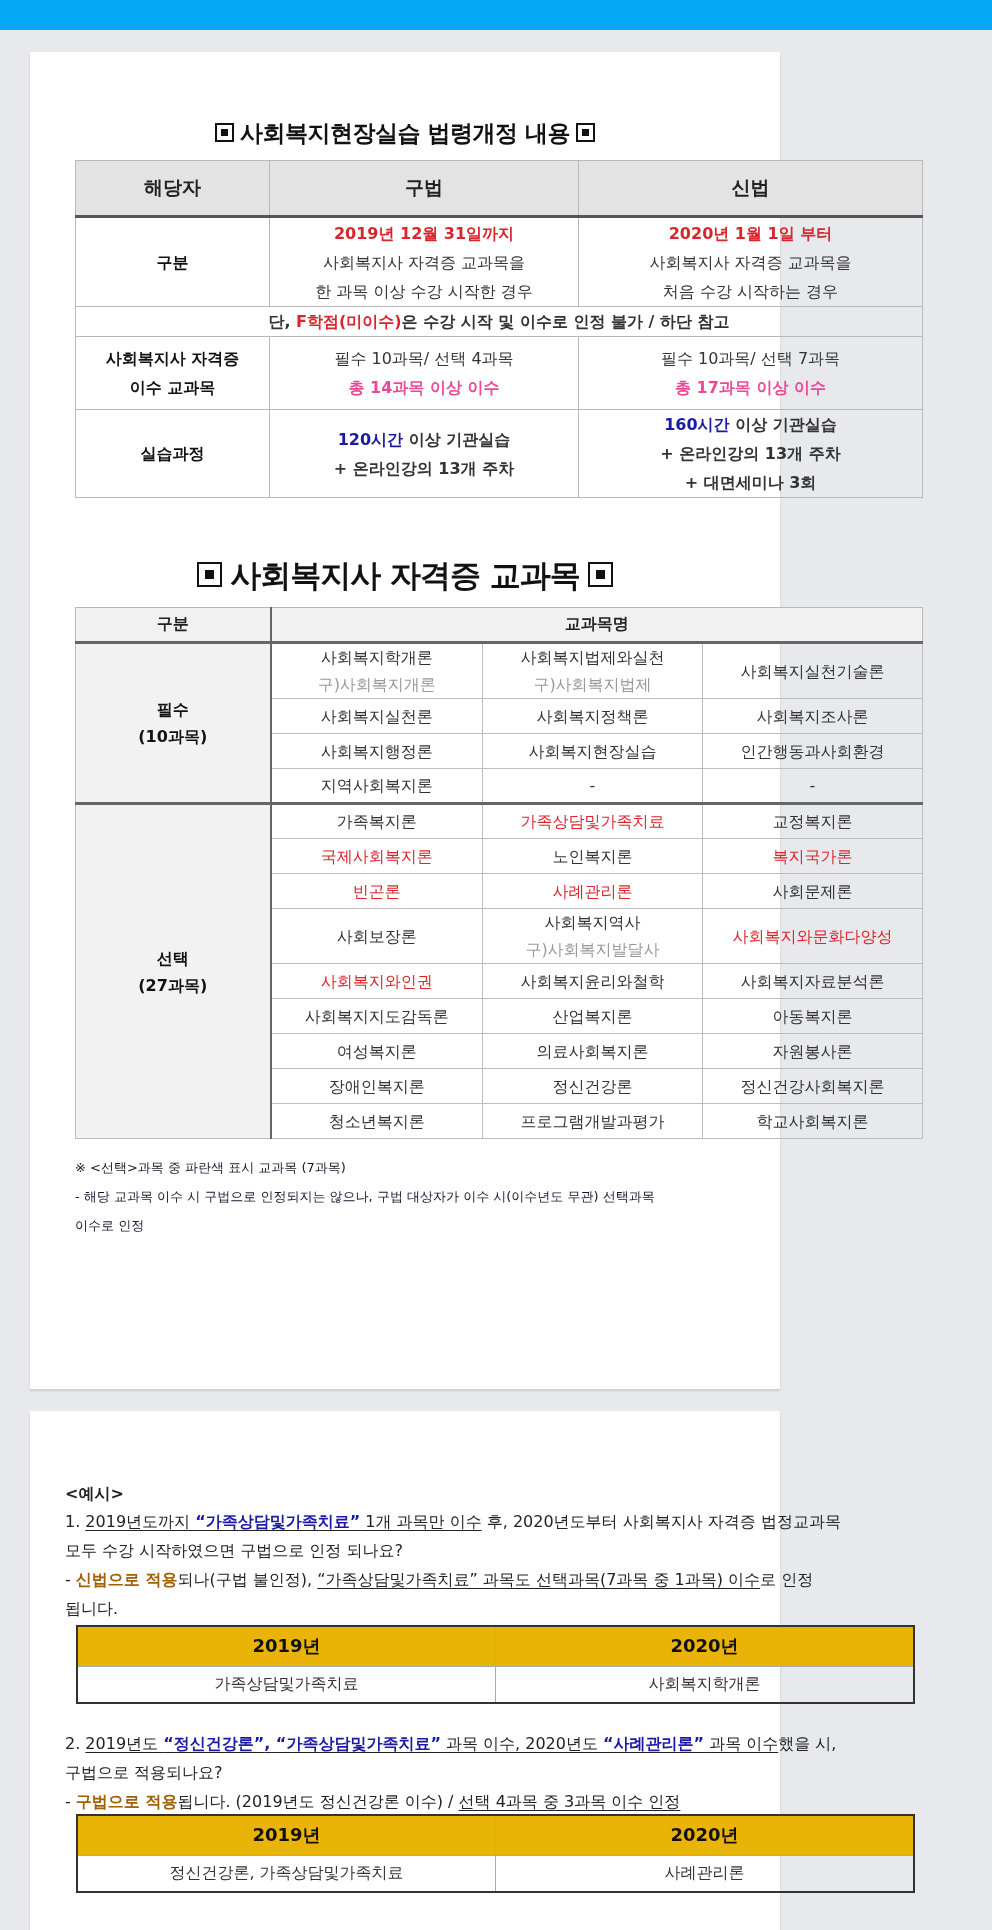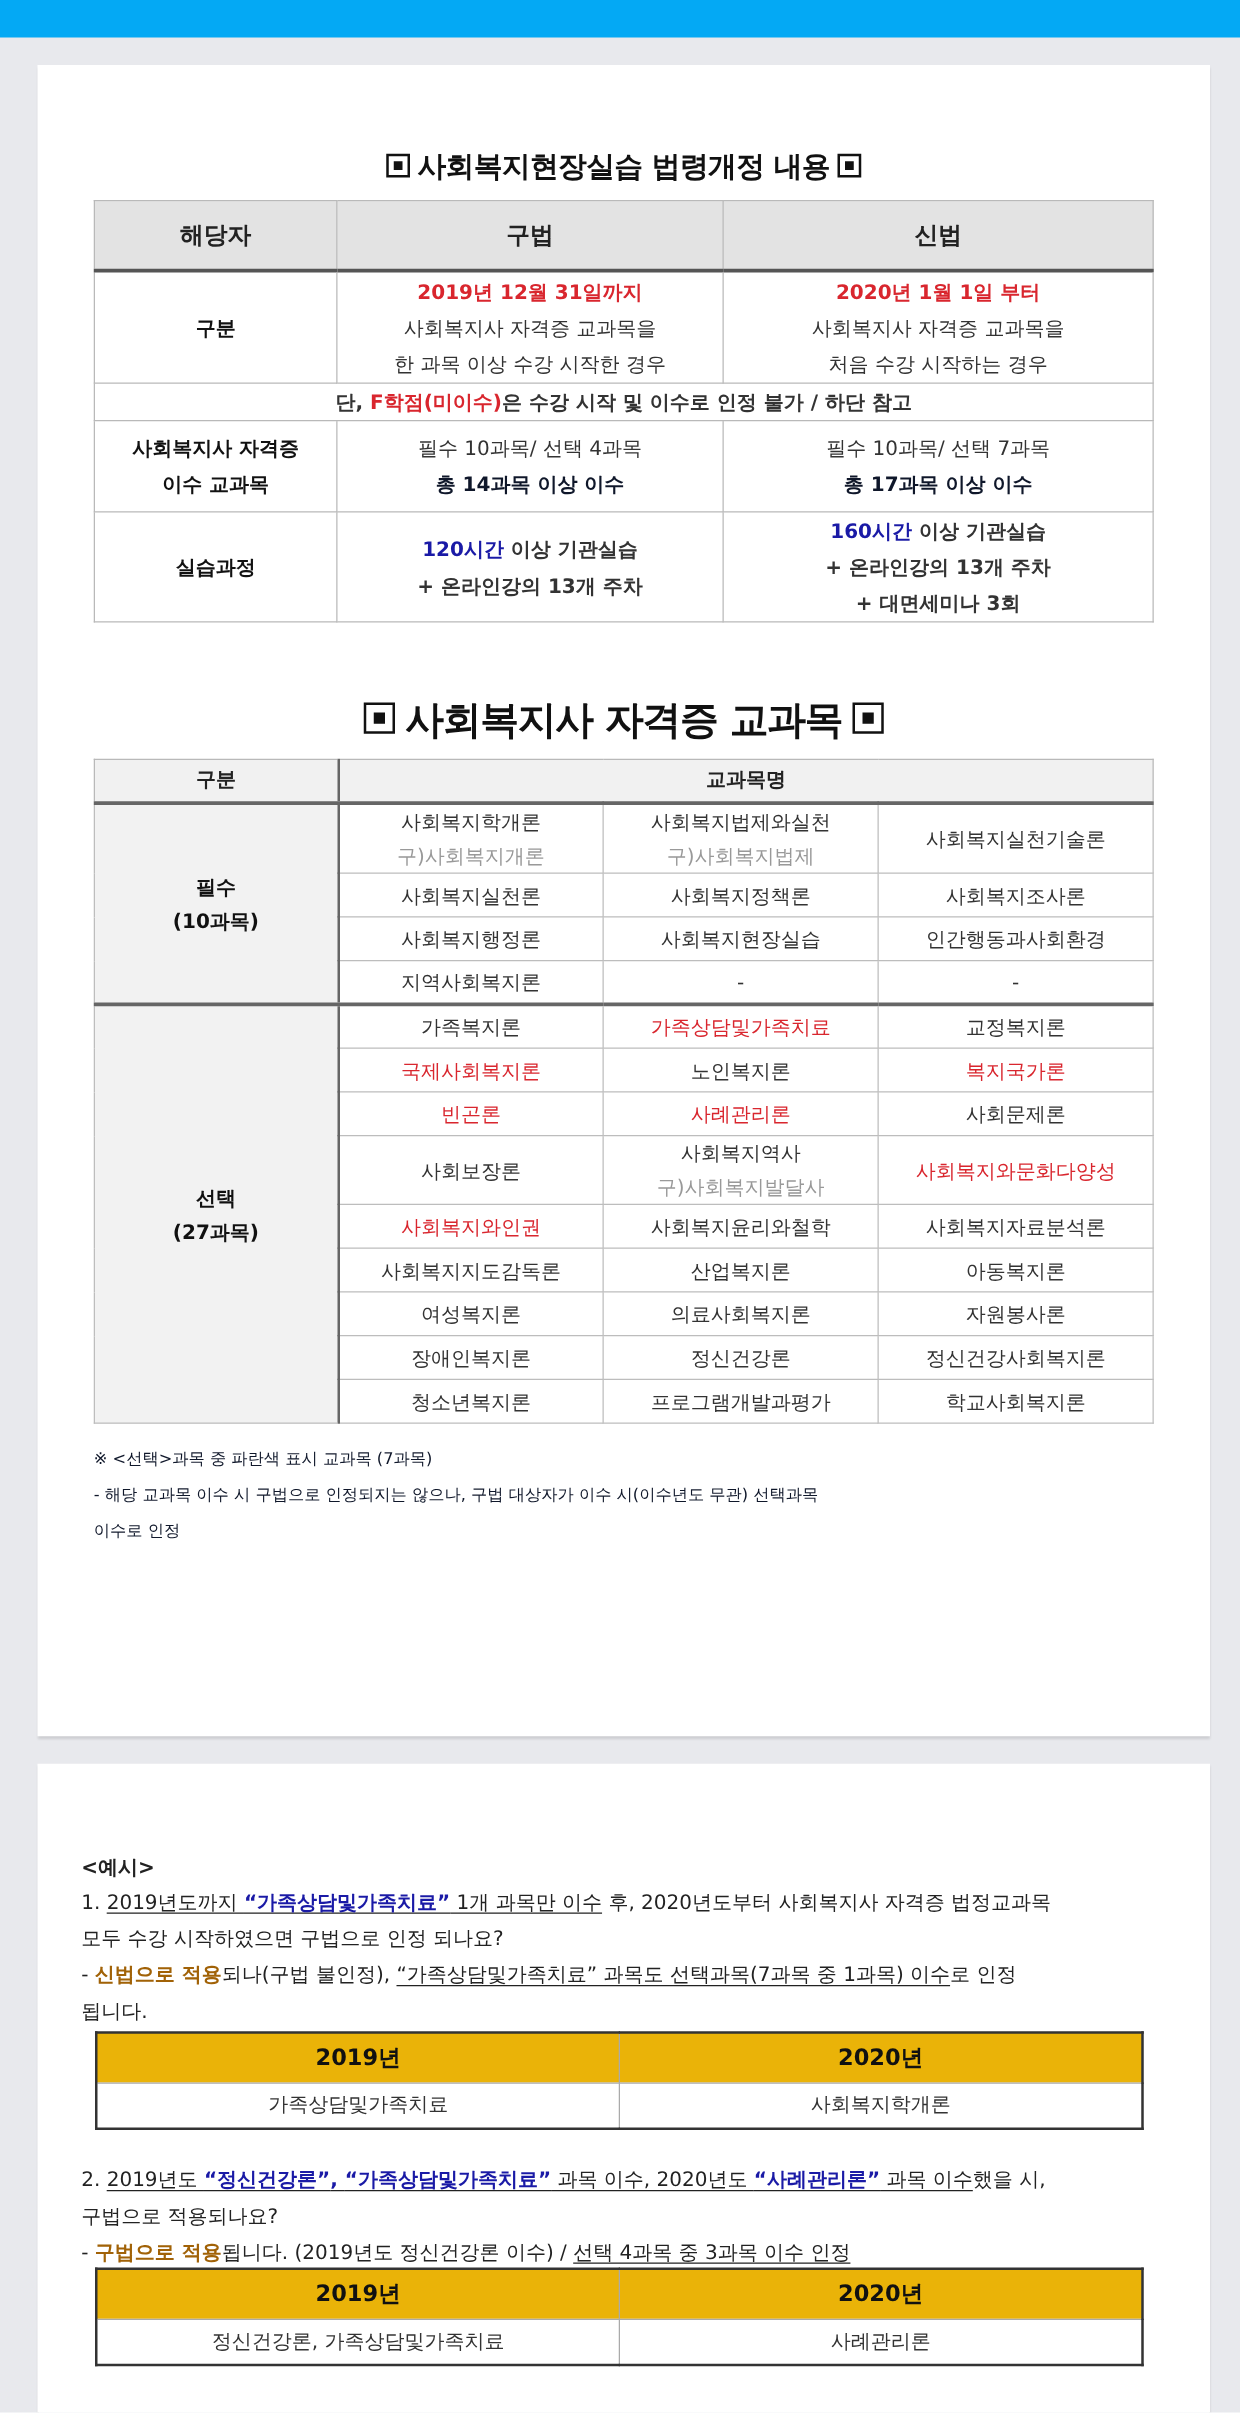--- a/index.html
+++ b/index.html
@@ -8,21 +8,21 @@
     background: #e8e9ed;
     font-family: "DejaVu Sans", "Liberation Sans", sans-serif;
     color: #222;
     position: relative;
   }
   .topbar {
     position: absolute; left: 0; top: 0; width: 992px; height: 30px;
     background: #04a9f4;
   }
   .card {
-    position: absolute; left: 30px; width: 938px; background: #fff;
+    position: absolute; left: 30px; width: 750px; background: #fff;
     box-shadow: 0 2px 2px rgba(0,0,0,0.12);
   }
   .card1 { top: 52px; height: 1337px; }
   .card2 { top: 1411px; height: 530px; }
 
   .section-title {
     position: absolute; left: 0; width: 100%; text-align: center;
     font-weight: bold; color: #111; white-space: nowrap;
   }
   .title1 { top: 66px; font-size: 23px; letter-spacing: -0.5px; }
@@ -43,21 +43,21 @@
   td, th { text-align: center; vertical-align: middle; }
 
   
   .t1 { left: 45px; top: 108px; width: 847px; font-size: 16px; }
   .t1 th {
     background: #e3e3e3; font-weight: bold; font-size: 19px; height: 56px;
     border: 1px solid #b9b9b9; border-bottom: 3px solid #555; margin-top: 48px;
   }
   .t1 td { border: 1px solid #b9b9b9; line-height: 29px; color: #333; }
   .t1 td.rowhead { font-weight: bold; color: #111; }
-  .bold { font-weight: bold; color: #0f172a; }
+  .bold { font-weight: bold; color: #ec4899; }
   .red { color: #d9262e; }
   .blue { color: #1a1aa6; }
   .gray { color: #999; }
 
   
   .t2 { left: 45px; top: 555px; width: 847px; font-size: 16px; }
   .t2 th {
     background: #f1f1f1; font-weight: bold; font-size: 16px; height: 35px;
     border: 1px solid #b9b9b9; border-bottom: 3px solid #666;
   }

